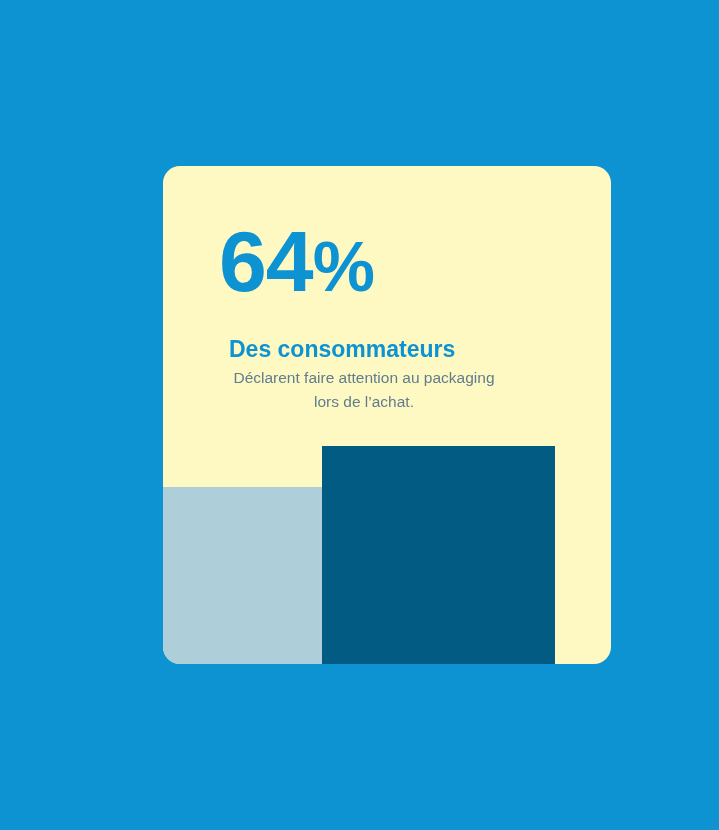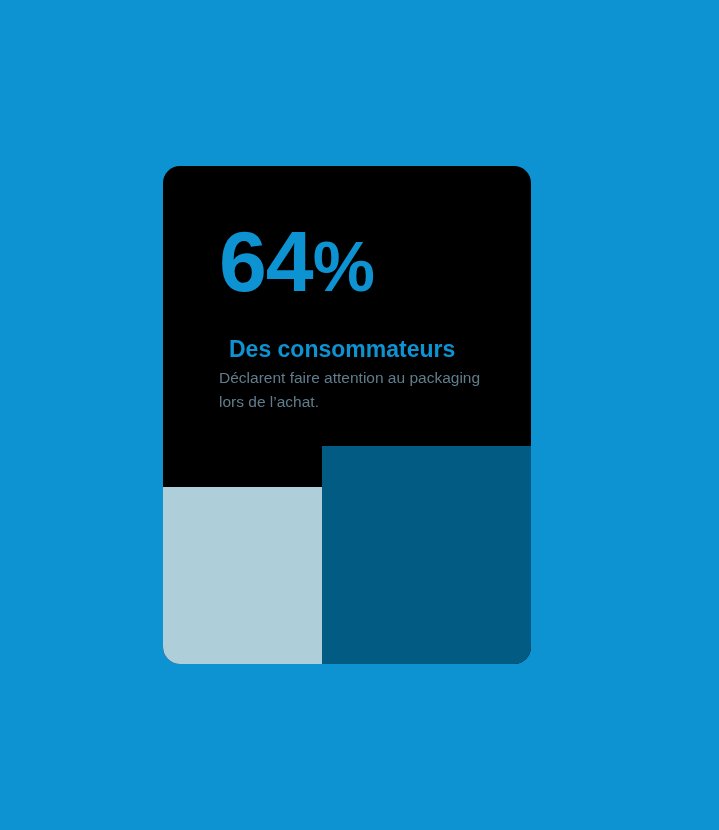--- a/index.html
+++ b/index.html
@@ -12,23 +12,23 @@
     background: #0d92d2;
     font-family: "Liberation Sans", sans-serif;
     overflow: hidden;
     position: relative;
   }
 
   #stat-card {
     position: absolute;
     left: 163px;
     top: 166px;
-    width: 368px;
+    width: 448px;
     height: 498px;
-    background: #000000;
+    background: #fef9c3;
     border-radius: 17px;
     overflow: hidden;
   }
 
   
   .card-content {
     position: absolute;
     left: 56px;
     top: 0;
     width: 320px;
@@ -71,20 +71,21 @@
     margin: 0;
     padding: 0;
     position: absolute;
     top: 200px;
     left: 0;
     width: 290px;
     color: #607d8e;
     font-size: 15.5px;
     font-weight: normal;
     line-height: 1.55;
+    text-align: center;
   }
 
   
   .bars {
     position: absolute;
     left: 0;
     top: 0;
     width: 100%;
     height: 100%;
     z-index: 1;

